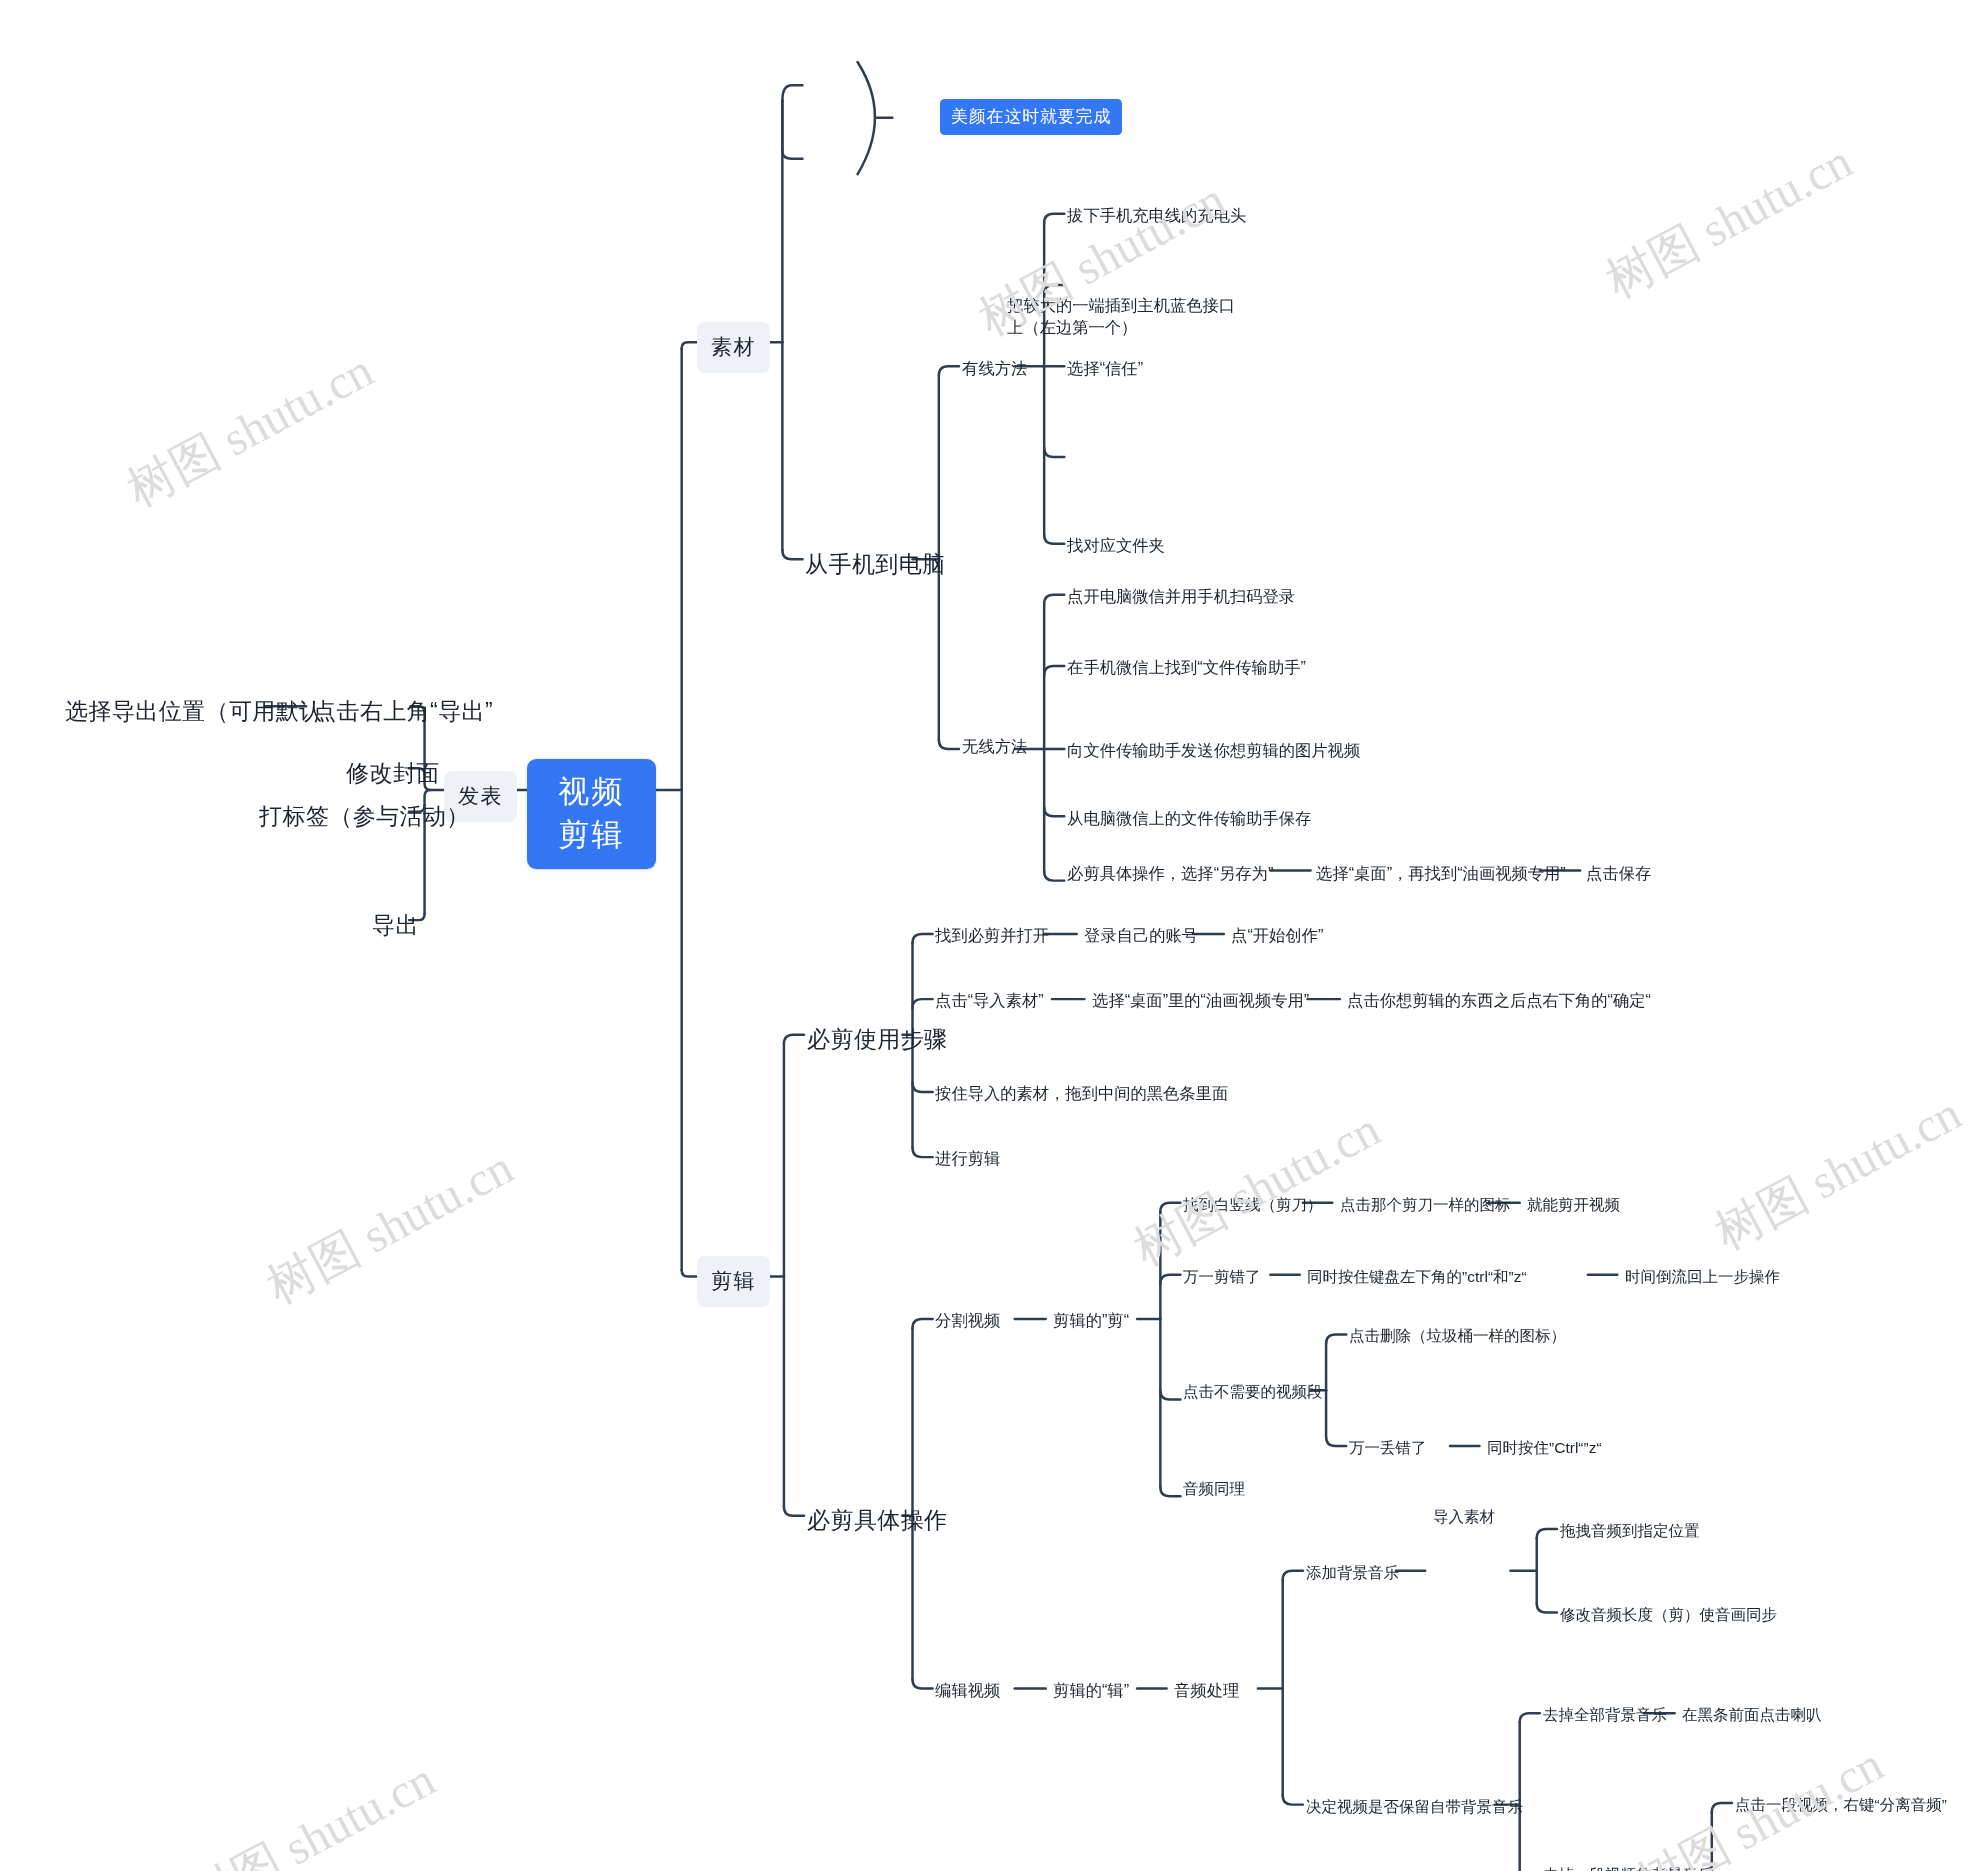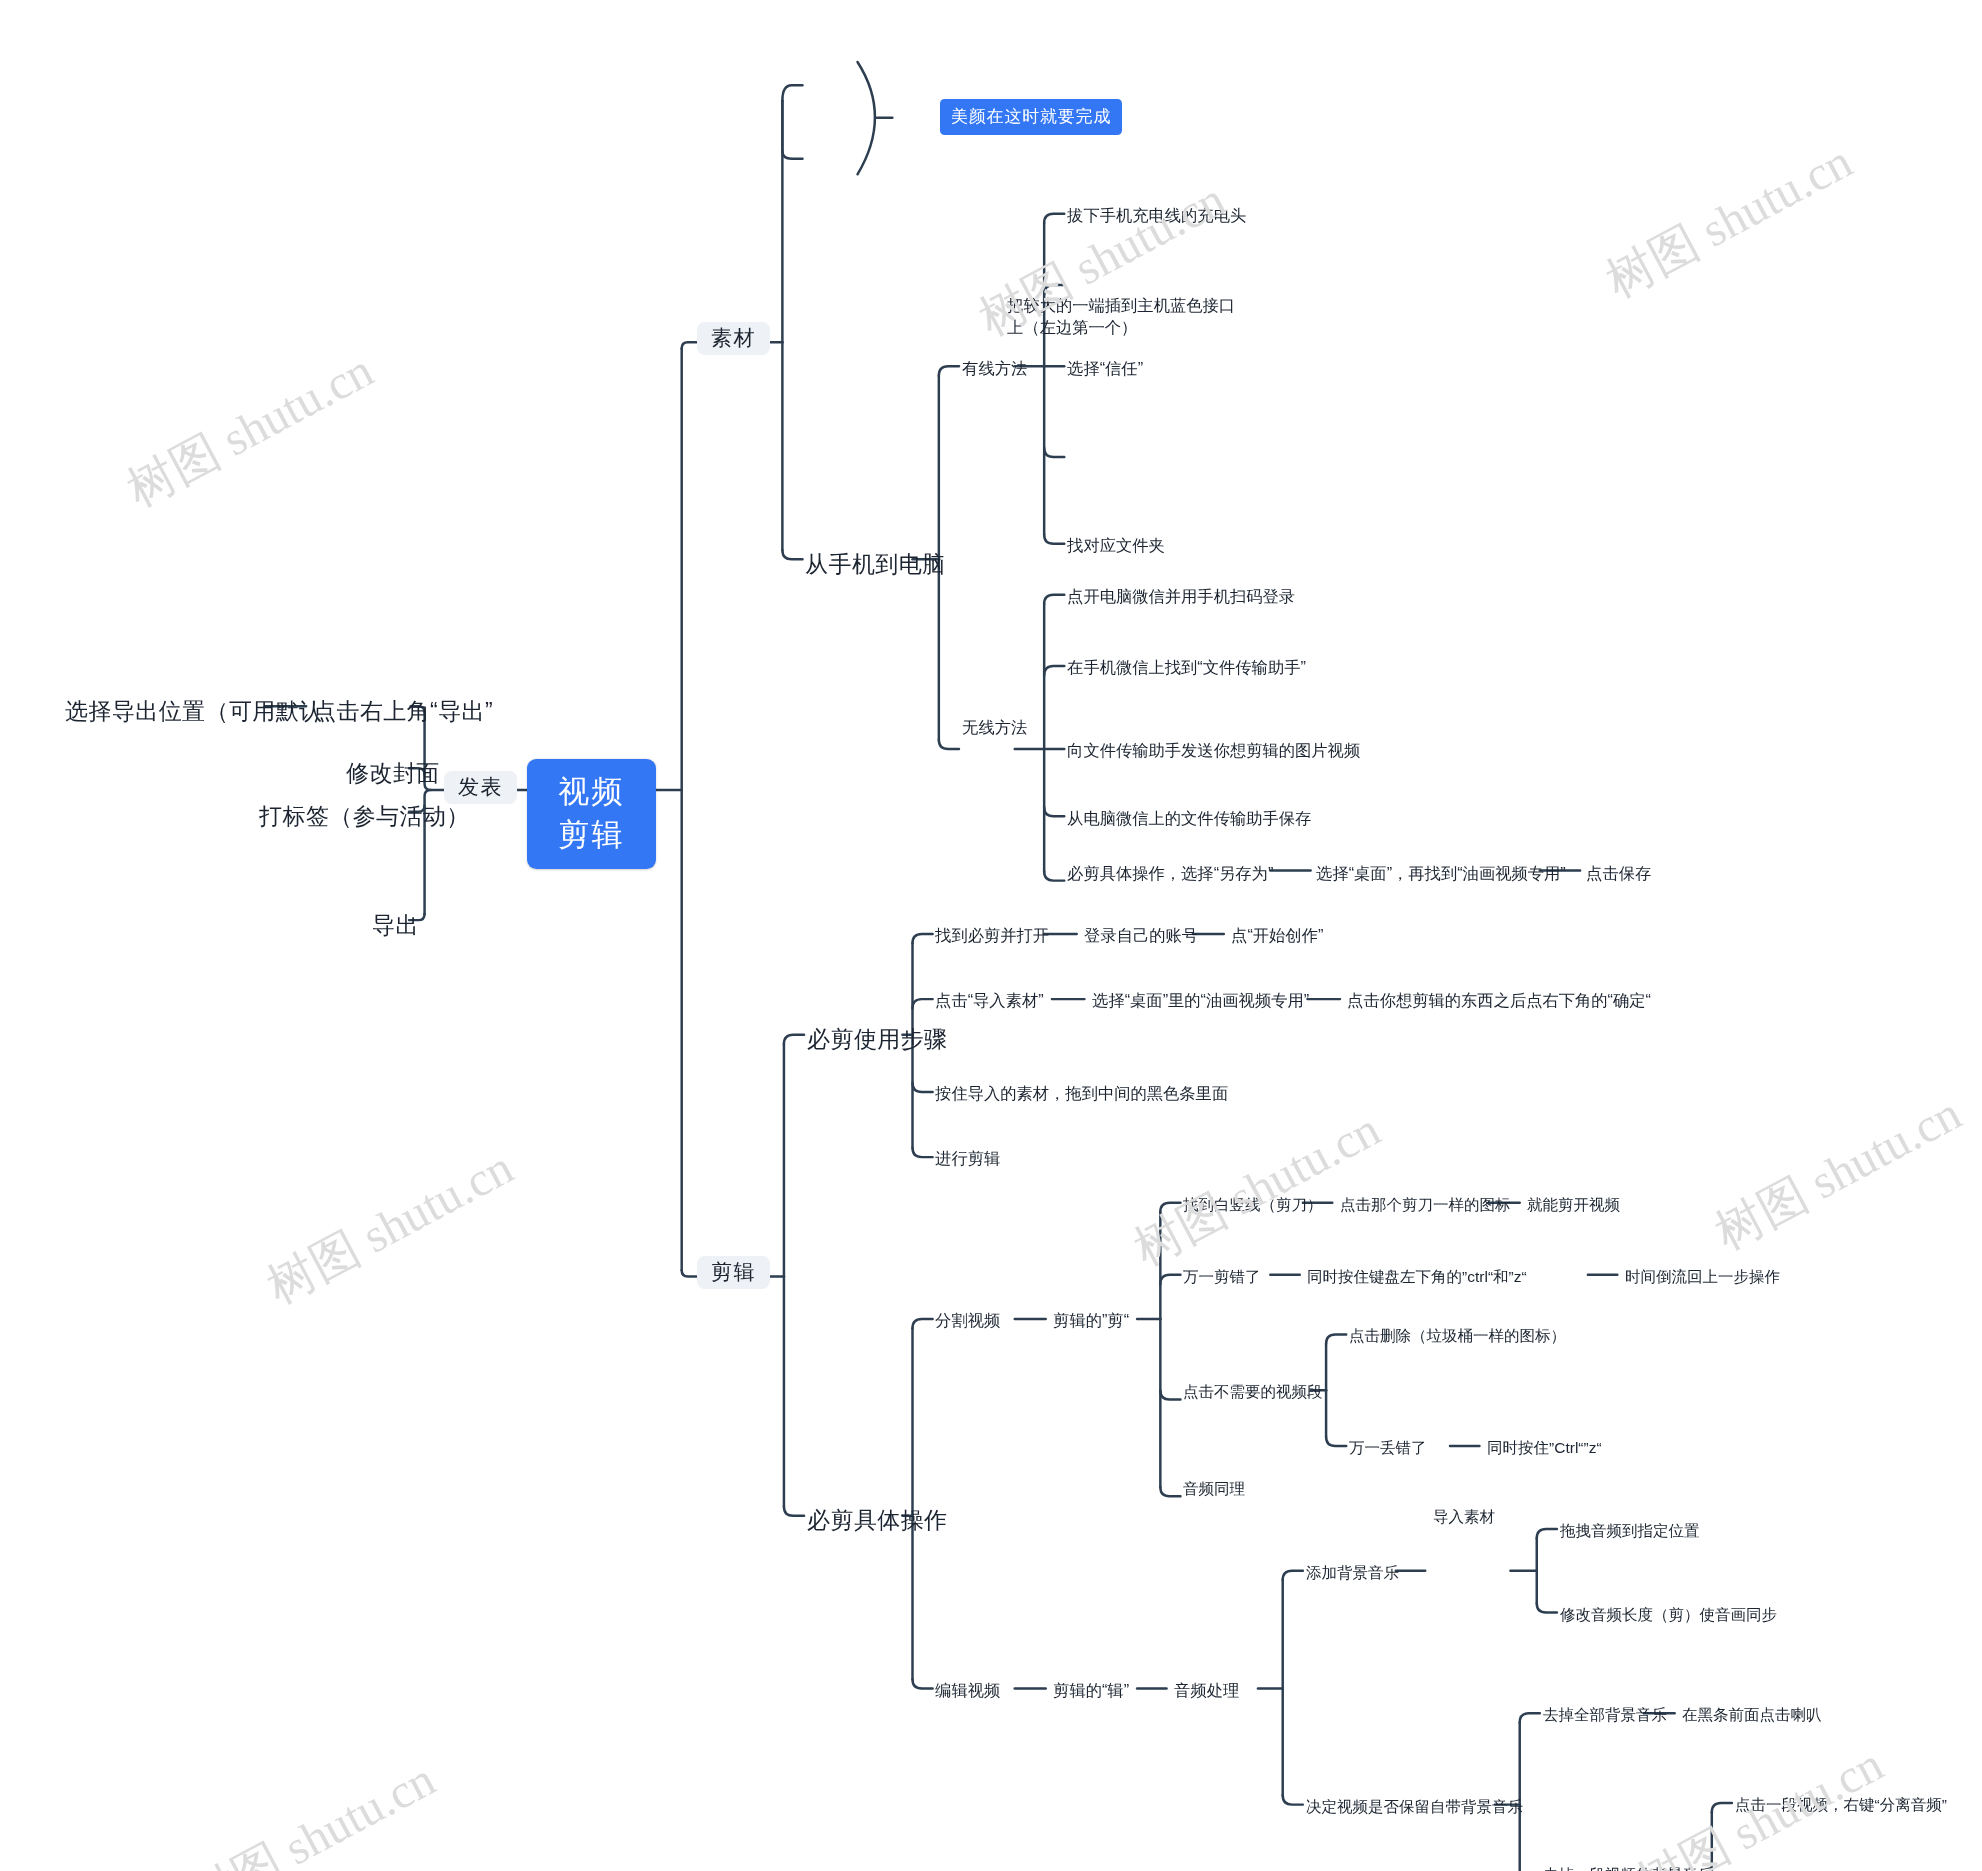--- a/index.html
+++ b/index.html
@@ -62,21 +62,21 @@
     padding: 12.4px 17px;
     text-align: center;
     box-shadow: 0 0.8px 2.3px rgba(0,0,0,0.18);
   }
   
   .node.chip {
     background: #eef1f5;
     color: #1b2430;
     font-size: 21px;
     border-radius: 7.7px;
-    padding: 2px 14px;
+    padding: 11px 14px;
     letter-spacing: 1.5px;
   }
   
   .node.pill {
     background: #3377f5;
     color: #ffffff;
     font-size: 17px;
     border-radius: 4.6px;
     padding: 6.2px 11px;
     letter-spacing: 0.8px;
@@ -274,21 +274,21 @@
 
   <div class="node chip" style="left:697px; top:322px;">素材</div>
 
   <div class="node plain lvl2" style="left:782px; top:73px;"></div>
   <div class="node plain lvl2" style="left:782px; top:146px;"></div>
   <div class="node pill" style="left:940px; top:99px;">美颜在这时就要完成</div>
 
   <div class="node plain lvl2" style="left:802px; top:547px;">从手机到电脑</div>
 
   <div class="node plain lvl3" style="left:959px; top:355px;">有线方法</div>
-  <div class="node plain lvl3" style="left:959px; top:714px;">无线方法</div>
+  <div class="node plain lvl3" style="left:959px; top:733px;">无线方法</div>
 
   <div class="node plain lvl3" style="left:1064px; top:202px;">拔下手机充电线的充电头</div>
   <div class="node plain lvl3 w-wrap" style="left:1004px; top:262px;margin-top:30px;">把较大的一端插到主机蓝色接口上（左边第一个）</div>
   <div class="node plain lvl3" style="left:1064px; top:355px;">选择“信任”</div>
   <div class="node plain lvl3" style="left:1064px; top:532px;">找对应文件夹</div>
 
   <div class="node plain lvl3" style="left:1064px; top:583px;">点开电脑微信并用手机扫码登录</div>
   <div class="node plain lvl3" style="left:1064px; top:654px;">在手机微信上找到“文件传输助手”</div>
   <div class="node plain lvl3" style="left:1064px; top:737px;">向文件传输助手发送你想剪辑的图片视频</div>
   <div class="node plain lvl3" style="left:1064px; top:805px;">从电脑微信上的文件传输助手保存</div>

